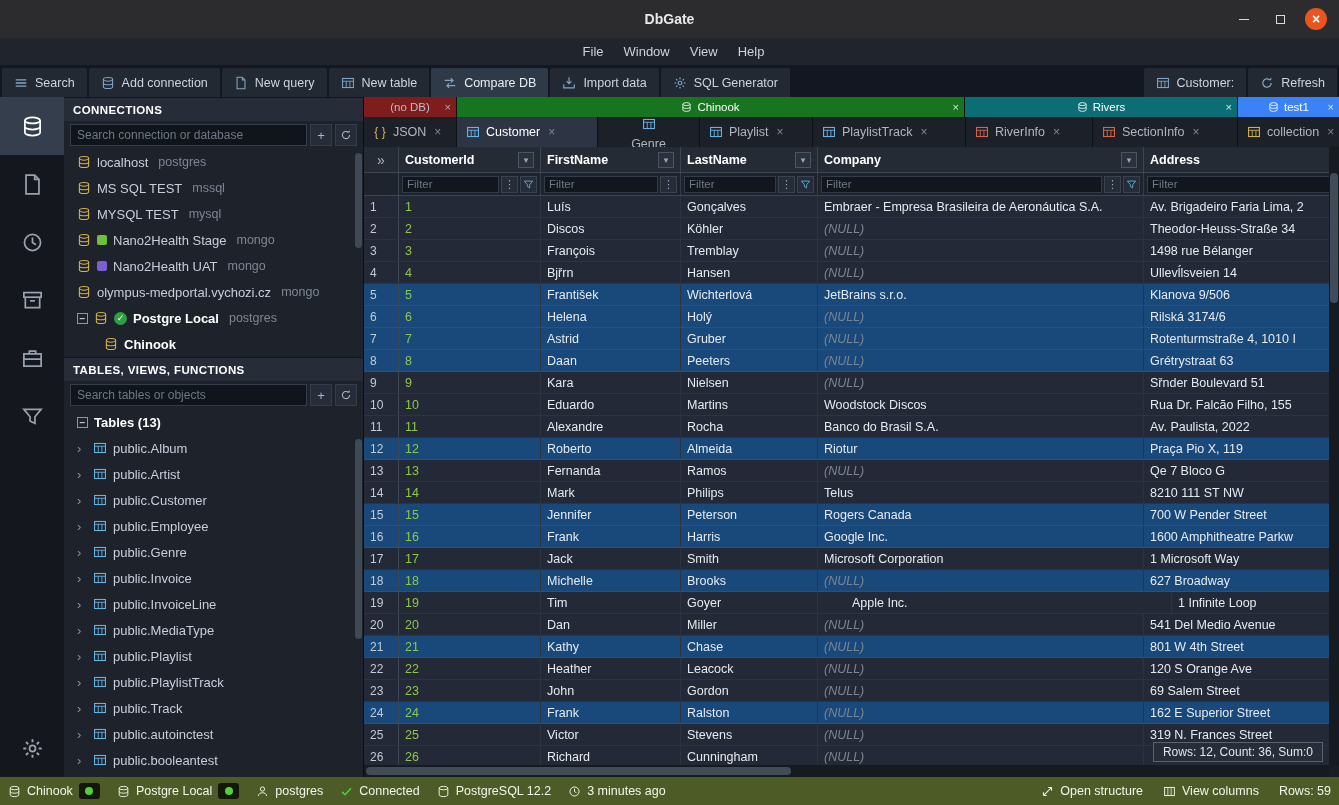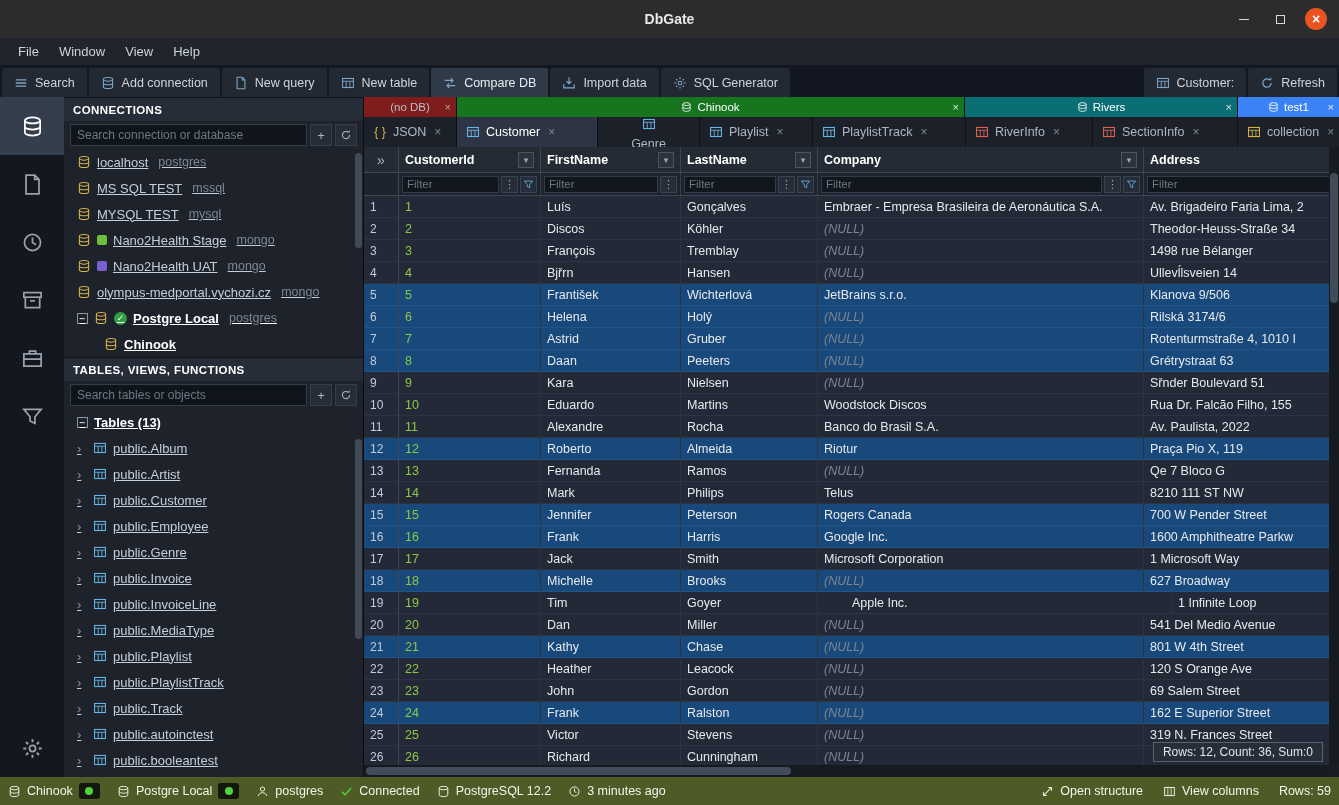--- a/index.html
+++ b/index.html
@@ -10,21 +10,21 @@
   
   .titlebar { height:38px; background:#2c2c2f; display:flex; align-items:center; position:relative; flex:none; }
   .tb-title { position:absolute; left:0; right:0; text-align:center; font-weight:bold; color:#e9e9e9; font-size:14px; }
   .tb-controls { margin-left:auto; display:flex; gap:14px; align-items:center; padding-right:12px; z-index:2; }
   .tb-btn { width:22px; height:22px; border-radius:50%; display:flex; align-items:center; justify-content:center; color:#d9d9d9; }
   .tb-min-glyph { width:10px; border-top:1.6px solid #d9d9d9; display:block; }
   .tb-max-glyph { width:9px; height:9px; border:1.5px solid #d9d9d9; display:block; }
   .tb-btn.close { background:#e95420; color:#fff; font-size:14px; font-weight:bold; }
 
   
-  .menubar { height:28px; background:#20242c; display:flex; align-items:center; padding-left:8px; flex:none; border-bottom:1px solid #14171d; }
+  .menubar { height:28px; background:#20242c; display:flex; align-items:center; padding-left:8px; flex:none; border-bottom:1px solid #14171d;justify-content:center; }
   .menu-item { padding:0 10px; height:100%; display:flex; align-items:center; color:#ccd2da; font-size:13px; cursor:default; }
 
   
   .toolbar { height:31px; background:#121722; display:flex; justify-content:space-between; align-items:stretch; flex:none; }
   .toolgroup { display:flex; align-items:stretch; gap:2px; padding:2px 2px 0 2px; }
   .tool { display:flex; align-items:center; gap:7px; padding:0 12px; background:#232933; color:#cdd4de; font-size:12.5px; border-radius:2px 2px 0 0; cursor:default; }
   .tool.hl { background:#2f3a49; color:#e8edf3; }
   .tool .icon { color:#7fa6c8; }
 
   
@@ -43,21 +43,21 @@
   
   .sidepanel { width:300px; background:#1d222b; border-right:1px solid #0c0e12; display:flex; flex-direction:column; flex:none; overflow:hidden; }
   .panel-header { height:24px; flex:none; background:#272d38; color:#fff; font-weight:bold; font-size:11.5px; letter-spacing:.4px; display:flex; align-items:center; padding:0 9px; border-top:1px solid #12151a; }
   .searchrow { display:flex; gap:3px; padding:3px 6px; align-items:center; flex:none; }
   .searchrow input { flex:1; min-width:0; height:22px; background:#10141b; border:1px solid #343d49; color:#cfd6df; padding:0 6px; font-size:12px; }
   .searchrow input::placeholder { color:#6e7884; }
   .sq-btn { width:22px; height:22px; flex:none; background:#262d38; border:1px solid #343d49; color:#aeb6c2; display:flex; align-items:center; justify-content:center; font-size:13px; cursor:pointer; }
   .treelist { overflow:hidden; position:relative; }
   #conn-list { height:208px; flex:none; }
   #obj-list { flex:1; }
-  .tree-item { height:26px; display:flex; align-items:center; gap:6px; padding-left:13px; font-size:13px; color:#c7cedb; white-space:nowrap; cursor:pointer;text-decoration:underline; }
+  .tree-item { height:26px; display:flex; align-items:center; gap:6px; padding-left:13px; font-size:13px; color:#c7cedb; white-space:nowrap; cursor:pointer; }
   .tree-item.child { padding-left:40px; }
   .tree-item.bold { color:#fff; font-weight:bold; }
   .tree-item .engine { color:#7d8694; font-weight:normal; margin-left:4px; font-size:12.5px; }
   .db-ico { color:#d7b54a; }
   .tbl-ico { color:#69b7e8; }
   .expander { width:11px; height:11px; flex:none; border:1px solid #8b95a3; color:#c7cedb; font-size:10px; line-height:9px; text-align:center; cursor:pointer; }
   .chev-r { color:#8b95a3; width:10px; flex:none; font-size:13px; }
   .badge-sq { width:10px; height:10px; border-radius:2px; flex:none; }
   .check-badge { width:13px; height:13px; border-radius:50%; background:#2ea043; color:#fff; font-size:9px; display:flex; align-items:center; justify-content:center; flex:none; }
   .scrollthumb { position:absolute; right:1px; width:7px; background:#404a57; border-radius:4px; }

